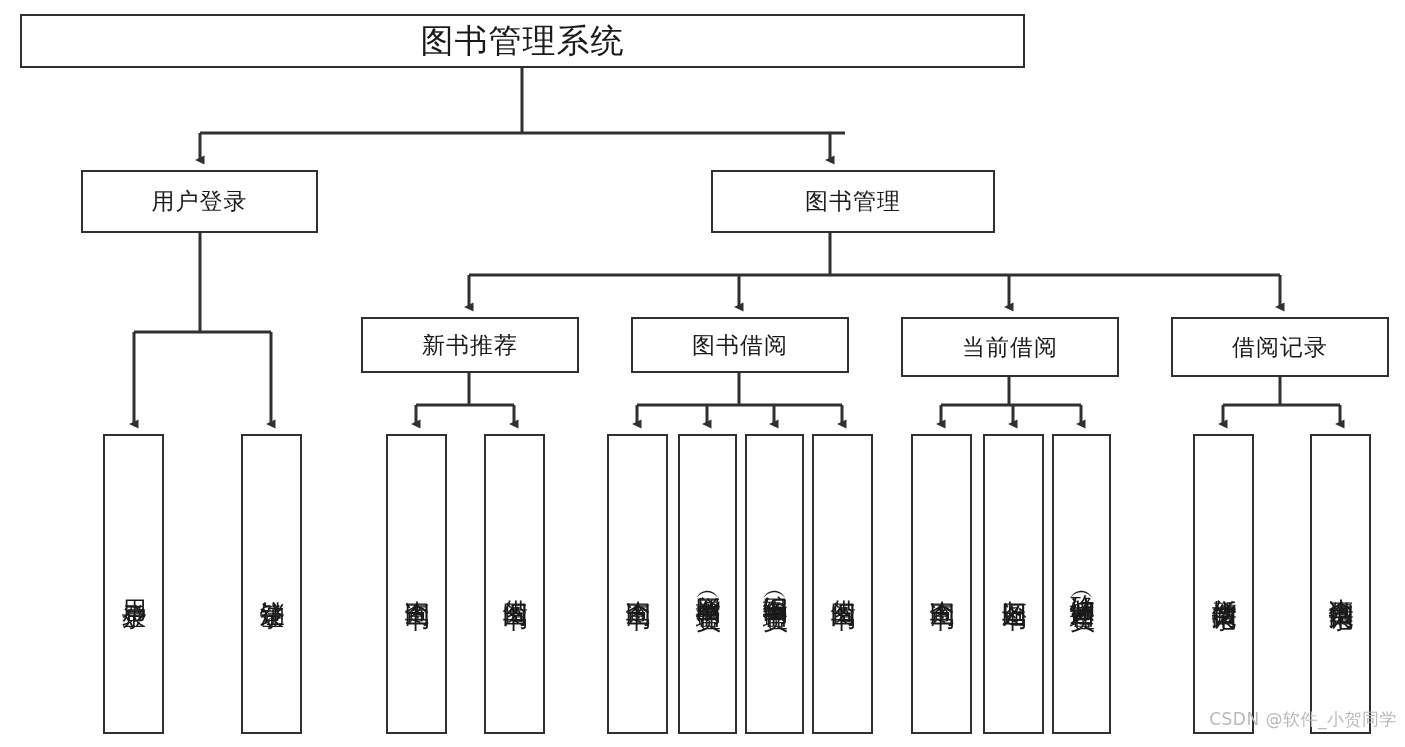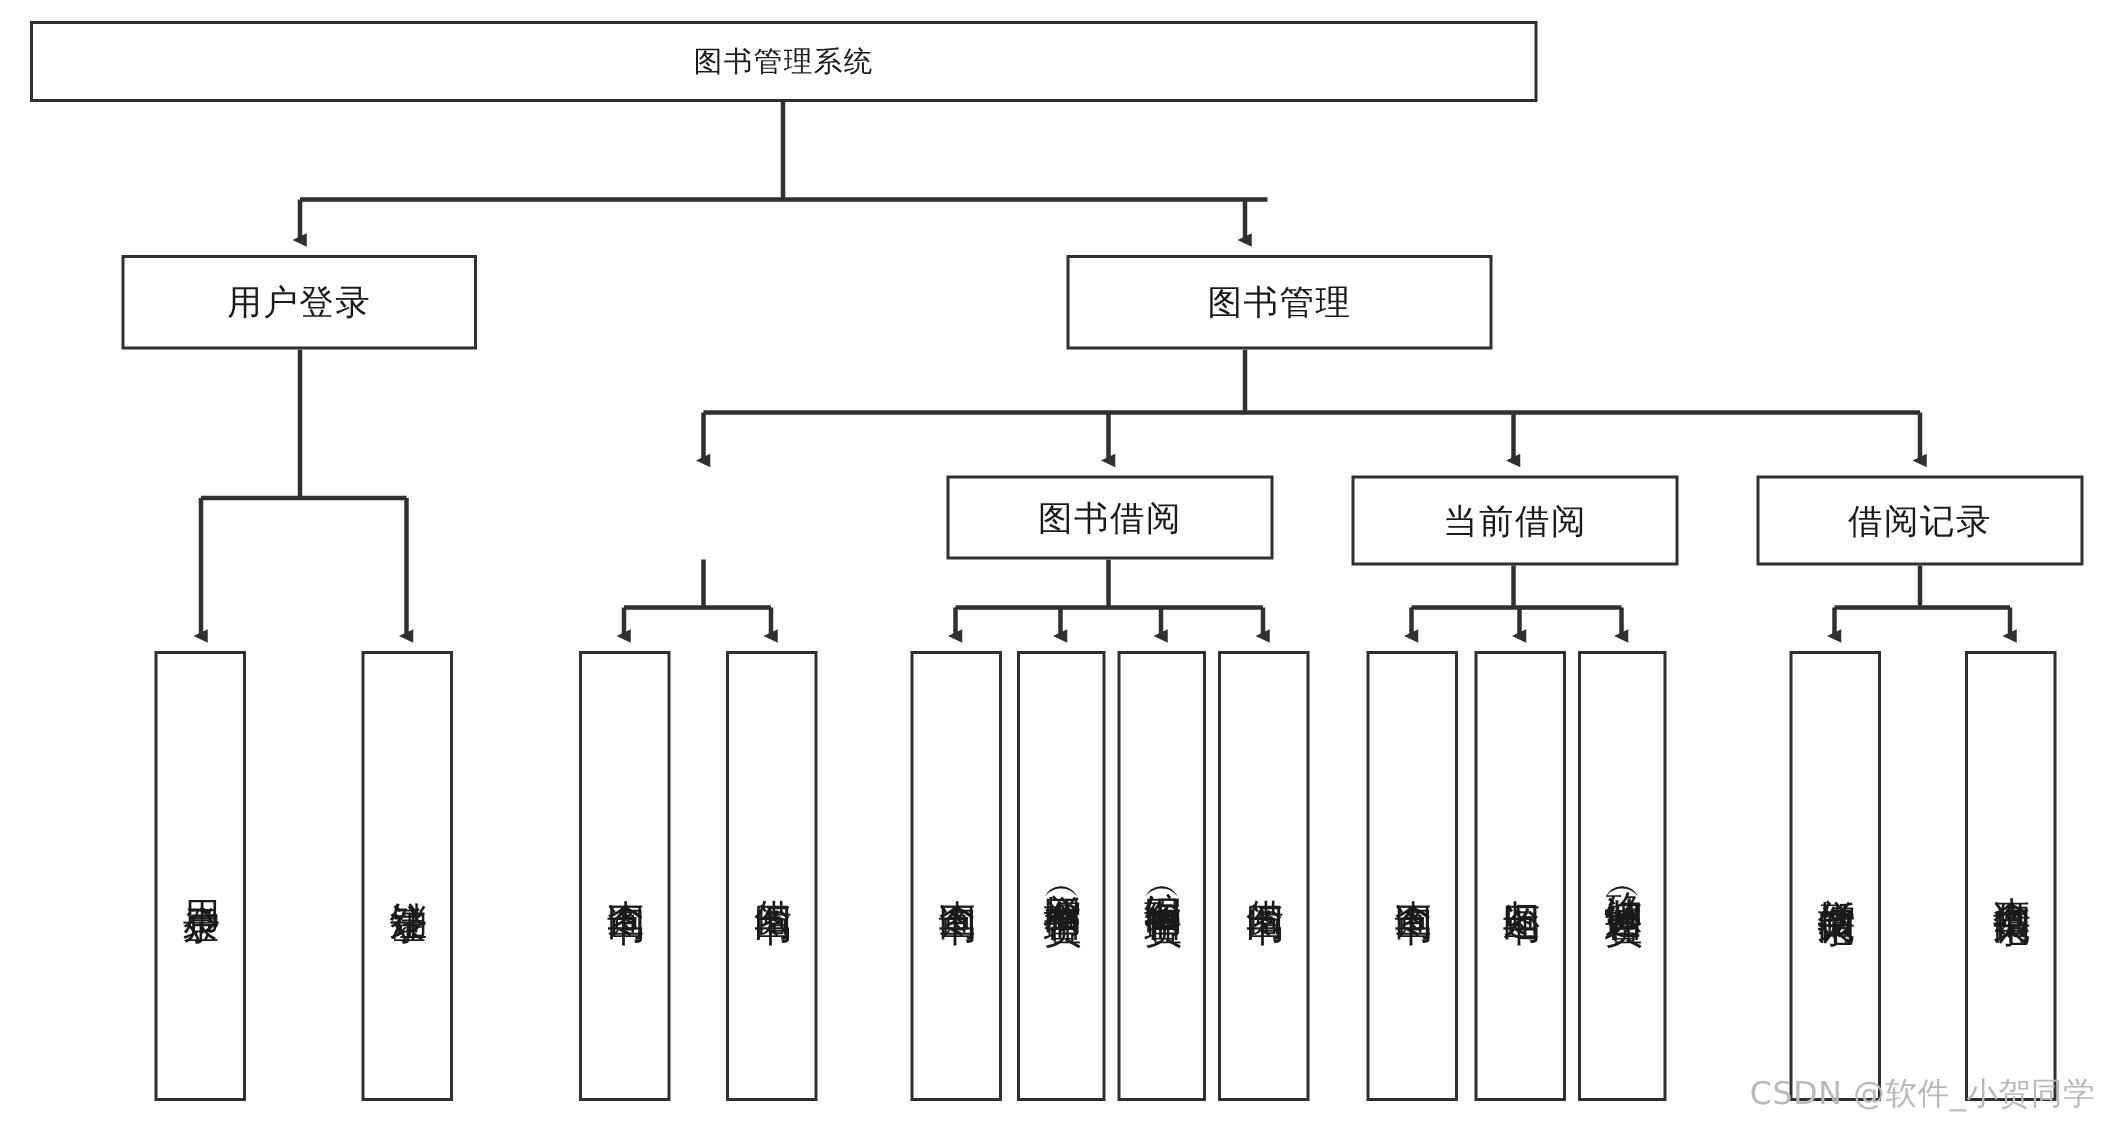--- a/index.html
+++ b/index.html
@@ -47,28 +47,28 @@
     letter-spacing: 2px;
     padding: 2px 0;
   }
   .node.vert .vtext {
     writing-mode: vertical-rl;
     text-orientation: upright;
     display: block;
     white-space: nowrap;
   }
   #root-node {
-    font-size: 19px;
+    font-size: 33px;
     font-family: Liberation Serif, serif;
   }
   #watermark {
     position: absolute;
     right: 8px;
-    bottom: 4px;
-    font-size: 21px;
+    bottom: 16px;
+    font-size: 17px;
     color: #b9b9b9;
     letter-spacing: 0.5px;
     white-space: nowrap;
   }
 </style>
 </head>
 <body>
 
 <div id="stage">
 
@@ -120,20 +120,21 @@
       <path d="M1223,405 L1223,424" marker-end="url(#arrow)"></path>
       <path d="M1340,405 L1340,424" marker-end="url(#arrow)"></path>
     </g>
   </svg>
 
   <div class="node horiz" id="root-node" style="left:20px; top:14px; width:1005px; height:54px;">图书管理系统</div>
 
   <div class="node horiz" style="left:81px; top:170px; width:237px; height:63px;">用户登录</div>
   <div class="node horiz" style="left:711px; top:170px; width:284px; height:63px;">图书管理</div>
 
+  <div class="node horiz" style="left:361px; top:317px; width:218px; height:56px;">新书推荐</div>
   <div class="node horiz" style="left:631px; top:317px; width:218px; height:56px;">图书借阅</div>
   <div class="node horiz" style="left:901px; top:317px; width:218px; height:60px;">当前借阅</div>
   <div class="node horiz" style="left:1171px; top:317px; width:218px; height:60px;">借阅记录</div>
 
   <div class="node vert" style="left:103px; top:434px; width:61px; height:300px;">
     <span class="vtext">用户登录</span>
   </div>
   <div class="node vert" style="left:241px; top:434px; width:61px; height:300px;">
     <span class="vtext">注销登录</span>
   </div>

